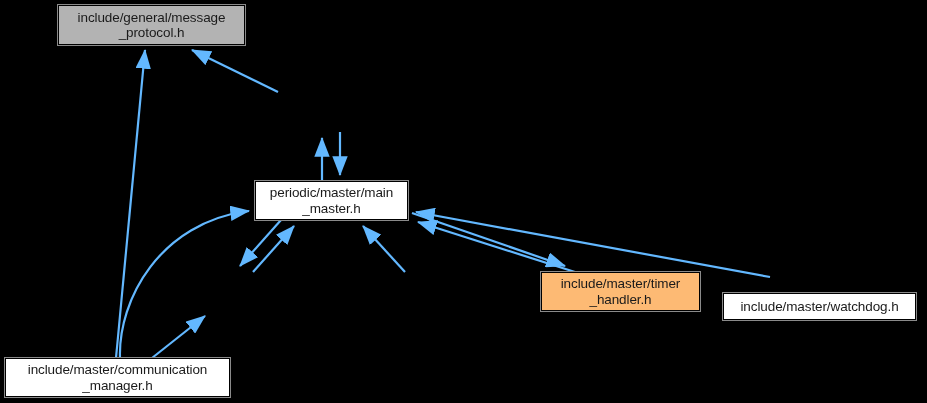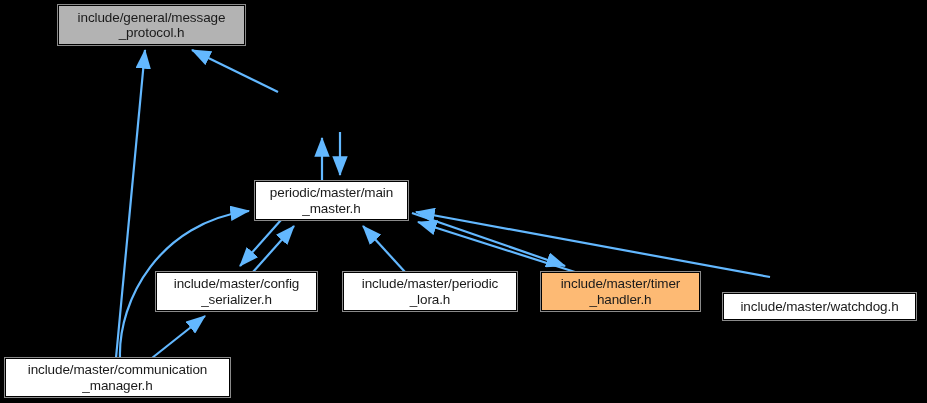--- a/index.html
+++ b/index.html
@@ -80,28 +80,20 @@
   </svg>
 
   <div class="node highlight" style="left: 58px; top: 5px; width: 187px; height: 40px; background: rgb(179, 179, 179);">
     <span class="node-label">include/general/message
 _protocol.h</span>
   </div>
   <div class="node" style="left: 255px; top: 181px; width: 153px; height: 39px; background: rgb(255, 255, 255);">
     <span class="node-label">periodic/master/main
 _master.h</span>
   </div>
-  <div class="node" style="left: 156px; top: 272px; width: 161px; height: 39px; background: rgb(255, 255, 255);">
-    <span class="node-label">include/master/config
-_serializer.h</span>
-  </div>
-  <div class="node" style="left: 343px; top: 272px; width: 174px; height: 39px; background: rgb(255, 255, 255);">
-    <span class="node-label">include/master/periodic
-_lora.h</span>
-  </div>
   <div class="node" style="left: 541px; top: 272px; width: 159px; height: 39px; background: #fdba74;">
     <span class="node-label">include/master/timer
 _handler.h</span>
   </div>
   <div class="node" style="left: 723px; top: 293px; width: 193px; height: 27px; background: rgb(255, 255, 255);">
     <span class="node-label">include/master/watchdog.h</span>
   </div>
   <div class="node" style="left: 5px; top: 358px; width: 225px; height: 39px; background: rgb(255, 255, 255);">
     <span class="node-label">include/master/communication
 _manager.h</span>

